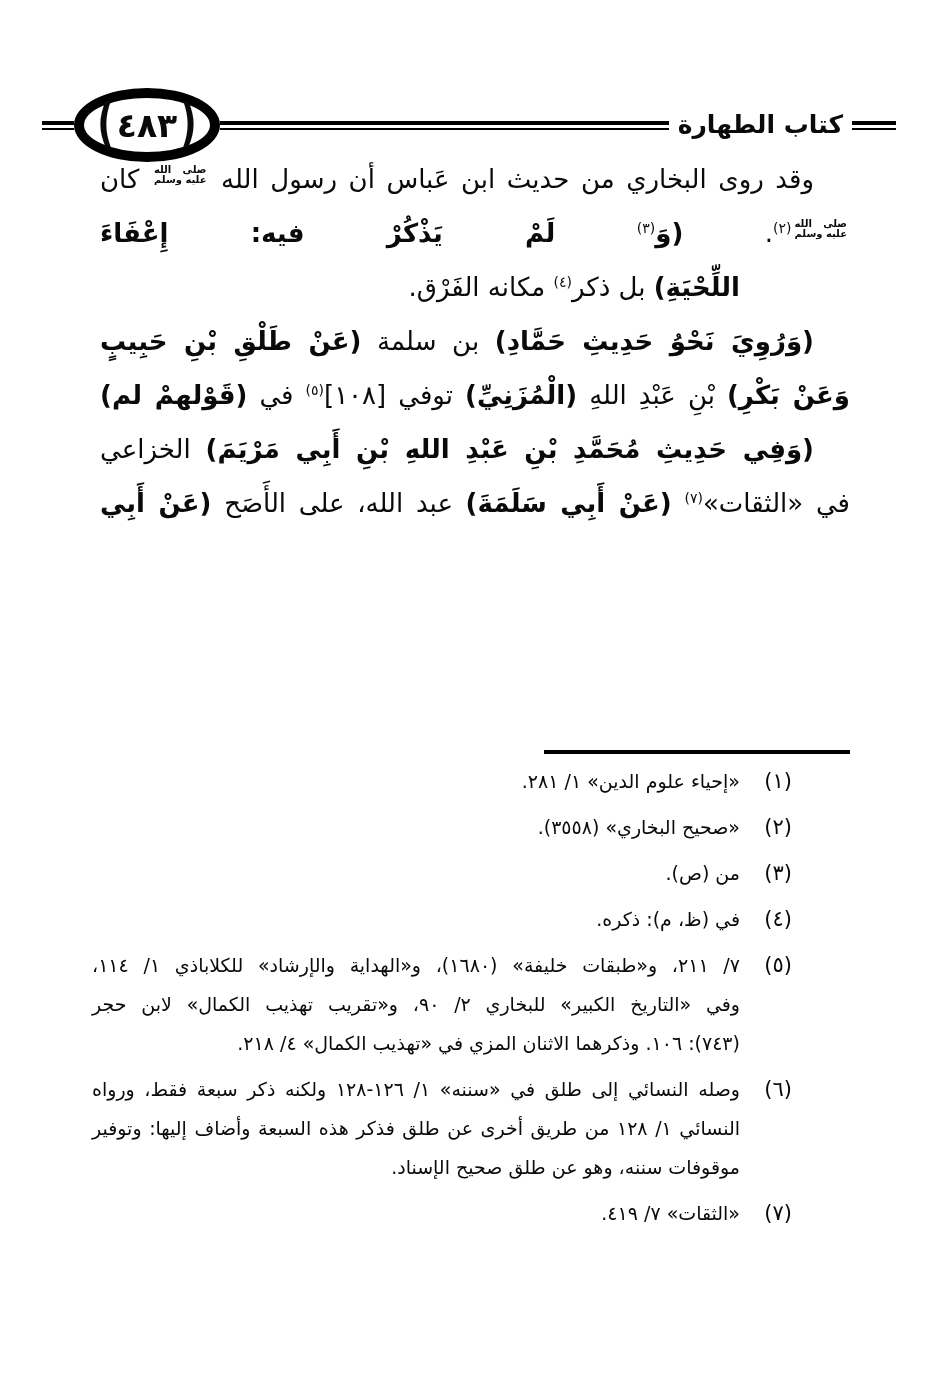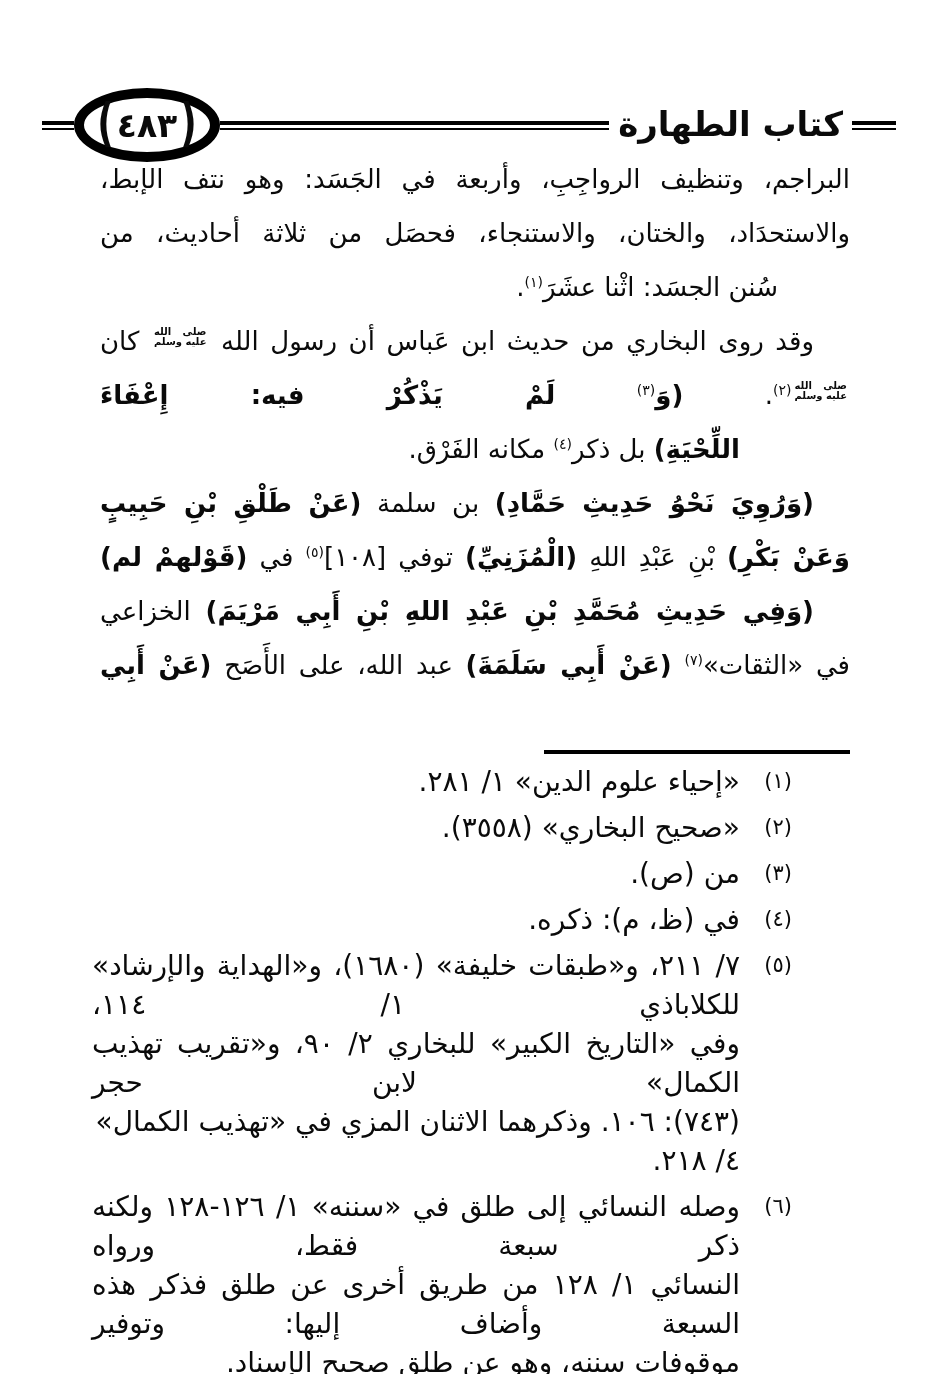--- a/index.html
+++ b/index.html
@@ -21,21 +21,21 @@
   }
   .rule {
     border-top:4px solid #000;
     border-bottom:2px solid #000;
     height:3px;
   }
   .rule-r { width:44px; flex:0 0 auto; }
   .rule-mid { flex:1 1 auto; }
   .rule-l { width:32px; flex:0 0 auto; }
   .header-title {
-    font-weight:bold; font-size:34px; line-height:1;
+    font-weight:bold; font-size:25px; line-height:1;
     padding:0 9px; white-space:nowrap; position:relative; top:-1px;
   }
   .badge {
     flex:0 0 auto;
     width:146px; height:74px; box-sizing:border-box;
     border:10px solid #000; border-radius:50%;
     background:#fff;
     display:flex; align-items:center; justify-content:center;
     direction:ltr;
   }
@@ -74,21 +74,21 @@
     position:absolute; top:750px; right:90px; width:306px;
     border-top:4px solid #000;
   }
   .fns { position:absolute; top:762px; right:148px; width:700px; }
   .fn { position:relative; padding-right:52px; margin-bottom:7px; }
   .fn-num {
     position:absolute; right:0; top:0;
     font-size:21px; line-height:39px;
   }
   .fline {
-    font-size:28px; line-height:39px; letter-spacing:-0.2px;
+    font-size:19px; line-height:39px; letter-spacing:-0.2px;
     text-align:justify; text-align-last:justify;
   }
   .fline.e { text-align:right; text-align-last:right; }
 </style>
 </head>
 <body>
 
 <div class="page">
 
   <div class="header">
@@ -97,25 +97,20 @@
     <div class="rule rule-mid"></div>
     <div class="badge">
       <span class="pr">(</span>
       <span class="pn">٤٨٣</span>
       <span class="pr">)</span>
     </div>
     <div class="rule rule-l"></div>
   </div>
 
   <div class="body-text" id="body-text">
-      <div class="para">
-        <div class="bline"><span>البراجم، وتنظيف الرواجِبِ، وأربعة في الجَسَد: وهو نتف الإبط،</span></div>
-        <div class="bline"><span>والاستحدَاد، والختان، والاستنجاء، فحصَل من ثلاثة أحاديث، من</span></div>
-        <div class="bline e" style="padding-right: 72px;"><span>سُنن الجسَد: اثْنا عشَرَ</span><span class="sup">(١)</span><span>.</span></div>
-      </div>
       <div class="para">
         <div class="bline" style="padding-right: 36px;"><span>وقد روى البخاري من حديث ابن عَباس أن رسول الله </span><div class="saw"><div class="sawl">صلى الله</div><div class="sawl">عليه وسلم</div></div><span> كان يسدل</span></div>
         <div class="bline"><div class="saw"><div class="sawl">صلى الله</div><div class="sawl">عليه وسلم</div></div><span class="sup">(٢)</span><span>. </span><span class="b">(وَ</span><span class="sup">(٣)</span><span> </span><span class="b">لَمْ يَذْكُرْ فيه: إِعْفَاءَ</span></div>
         <div class="bline e" style="padding-right: 110px;"><span class="b">اللِّحْيَةِ)</span><span> بل ذكر</span><span class="sup">(٤)</span><span> مكانه الفَرْق.</span></div>
       </div>
       <div class="para">
         <div class="bline" style="padding-right: 36px;"><span class="b">(وَرُوِيَ نَحْوُ حَدِيثِ حَمَّادِ)</span><span> بن سلمة </span><span class="b">(عَنْ طَلْقِ بْنِ حَبِيبٍ وَمُجَاهِدِ،</span></div>
         <div class="bline"><span class="b">وَعَنْ بَكْرِ)</span><span> بْنِ عَبْدِ اللهِ </span><span class="b">(الْمُزَنِيِّ)</span><span> توفي [١٠٨]</span><span class="sup">(٥)</span><span> في </span><span class="b">(قَوْلهمْ لم)</span></div>
       </div>
       <div class="para">

